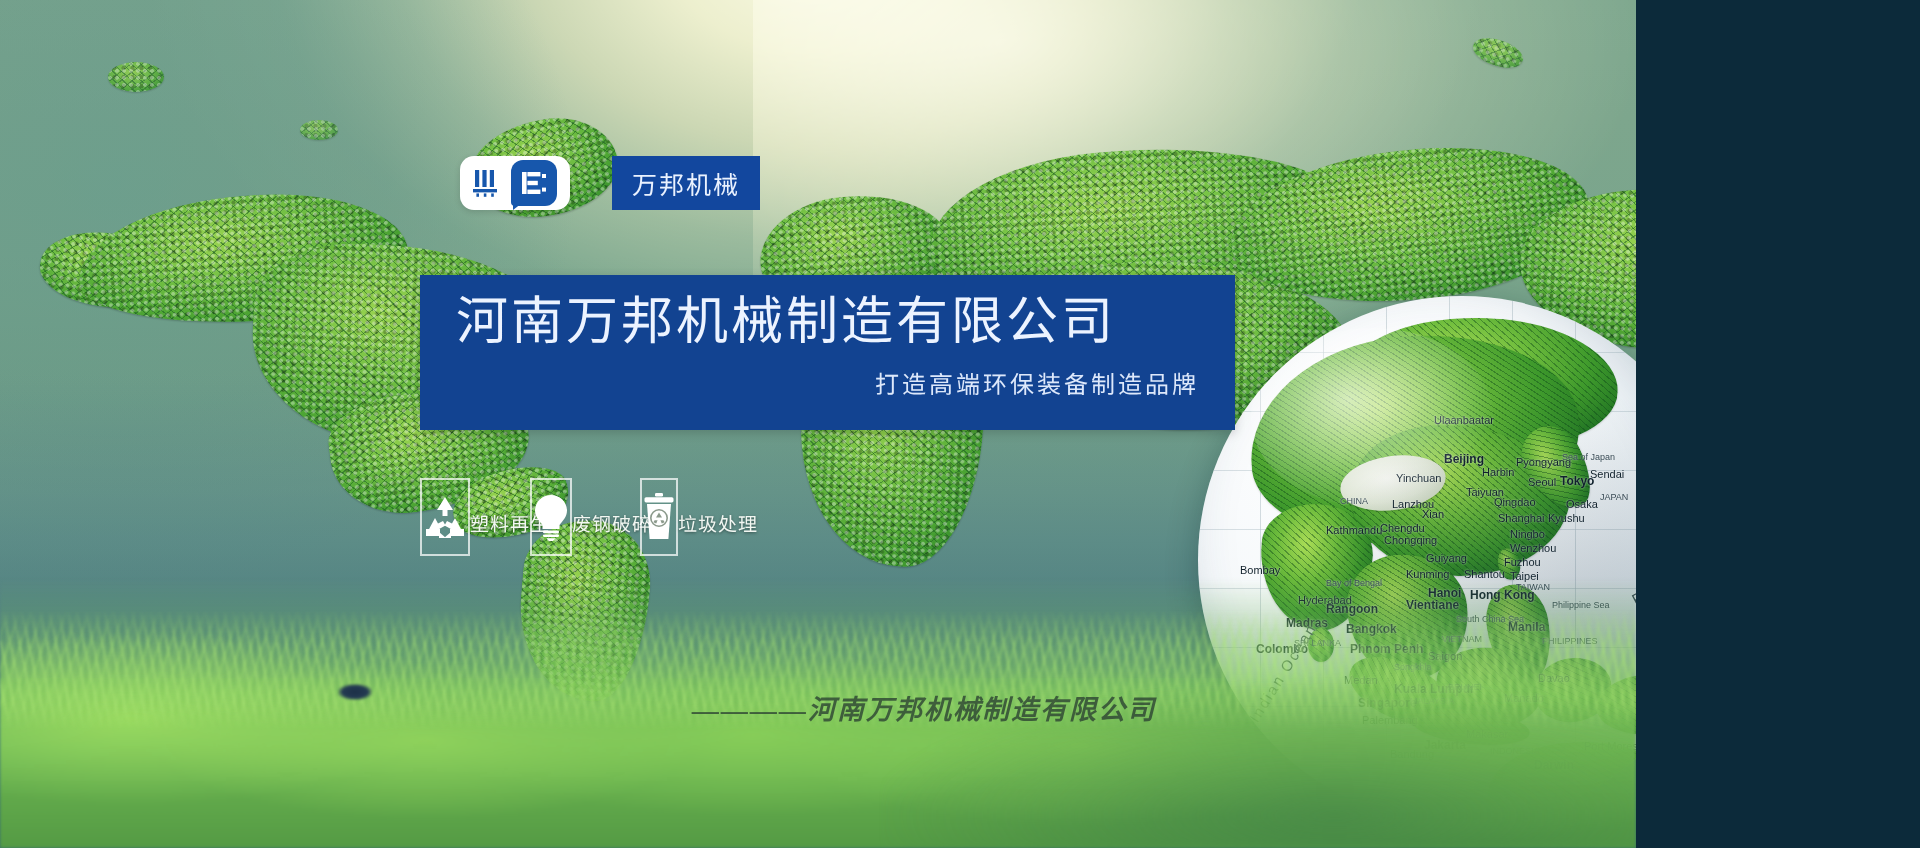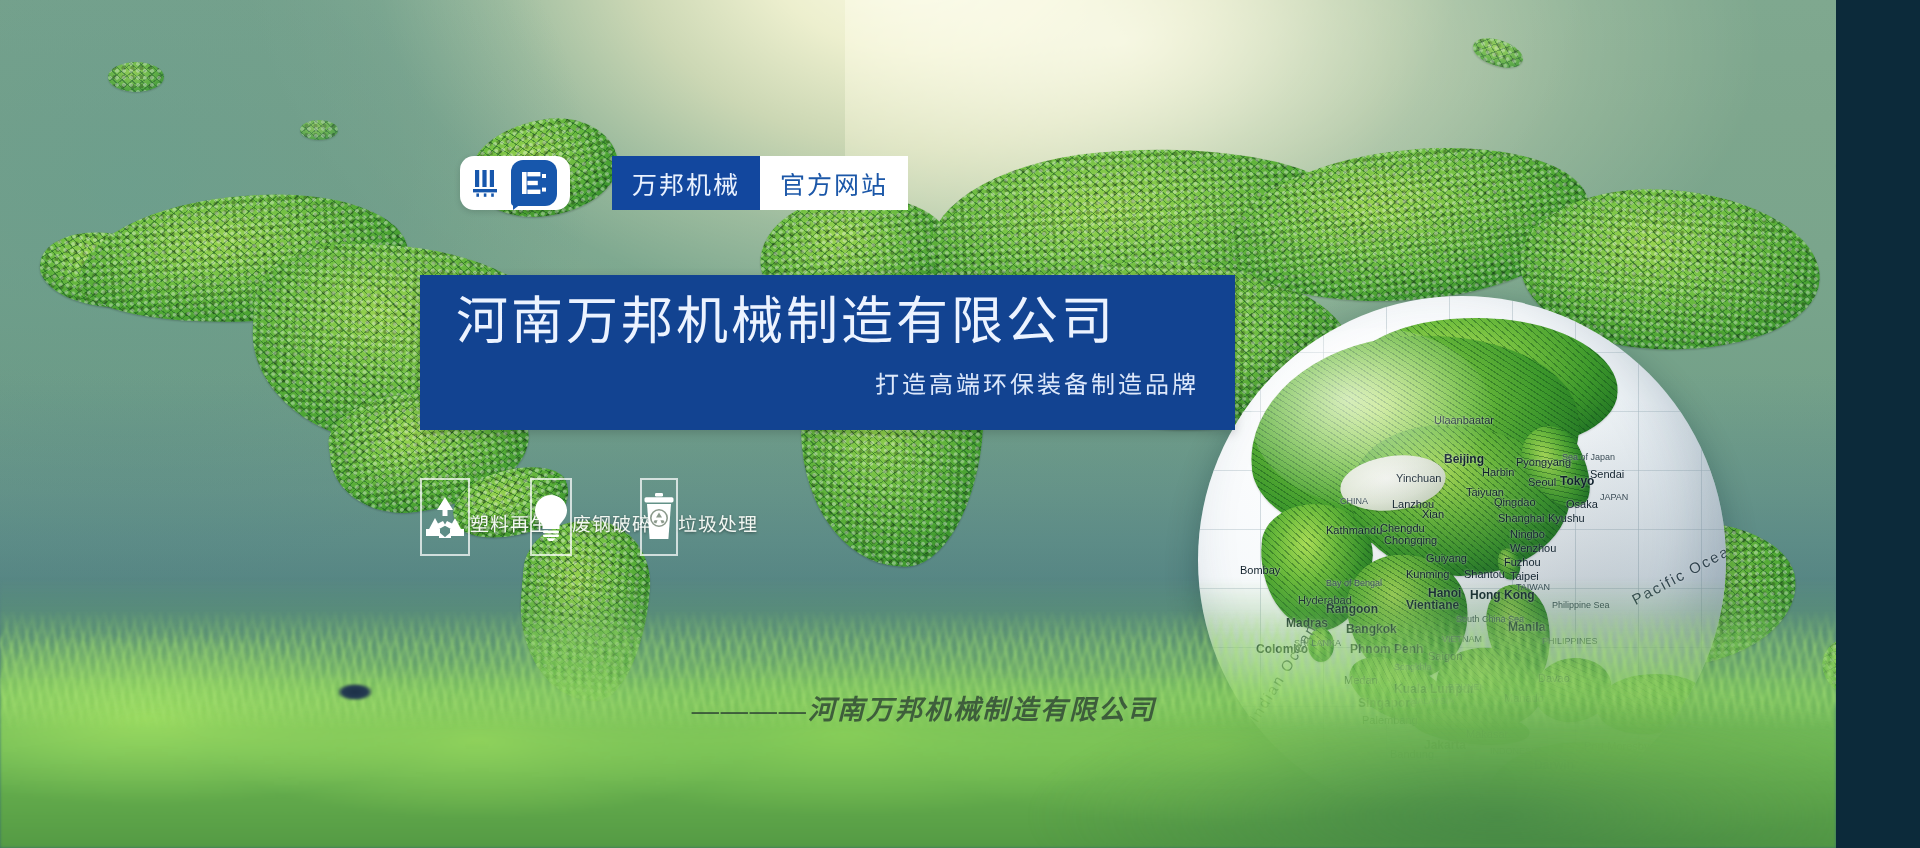--- a/index.html
+++ b/index.html
@@ -4,21 +4,21 @@
 <title>河南万邦机械制造有限公司</title>
 <style>
   * { margin:0; padding:0; box-sizing:border-box; }
   html, body {
     width:1920px; height:848px; overflow:hidden;
     font-family:"Liberation Sans", "DejaVu Sans", sans-serif;
     background:#0c2a3a;
   }
 
   #banner {
-    position:relative; width:1836px; height:848px; overflow:hidden;
+    position:relative; width:1636px; height:848px; overflow:hidden;
   }
 
   
   .bg-base{
     position:absolute; inset:0;
     background:
       radial-gradient(ellipse 680px 470px at 50% -6%,
          rgba(255,250,205,0.97) 0%,
          rgba(255,243,168,0.86) 22%,
          rgba(249,227,140,0.62) 42%,
@@ -427,21 +427,20 @@
           <rect x="6.4" y="1" width="13" height="4.4" fill="#ffffff"></rect>
           <rect x="6.4" y="9.8" width="10.4" height="4.4" fill="#ffffff"></rect>
           <rect x="6.4" y="18.6" width="13" height="4.4" fill="#ffffff"></rect>
           <rect x="21" y="3" width="4" height="4" fill="#ffffff"></rect>
           <rect x="21" y="16.6" width="4" height="4" fill="#ffffff"></rect>
         </svg>
       </div>
     </div>
     <div class="tabs">
       <div class="tab tab-primary">万邦机械</div>
-      <div class="tab tab-secondary">官方网站</div>
     </div>
   </div>
 
   <div class="title-panel">
     <div class="main-title">河南万邦机械制造有限公司</div>
     <div class="sub-title">打造高端环保装备制造品牌</div>
   </div>
 
   <div class="features">
 

